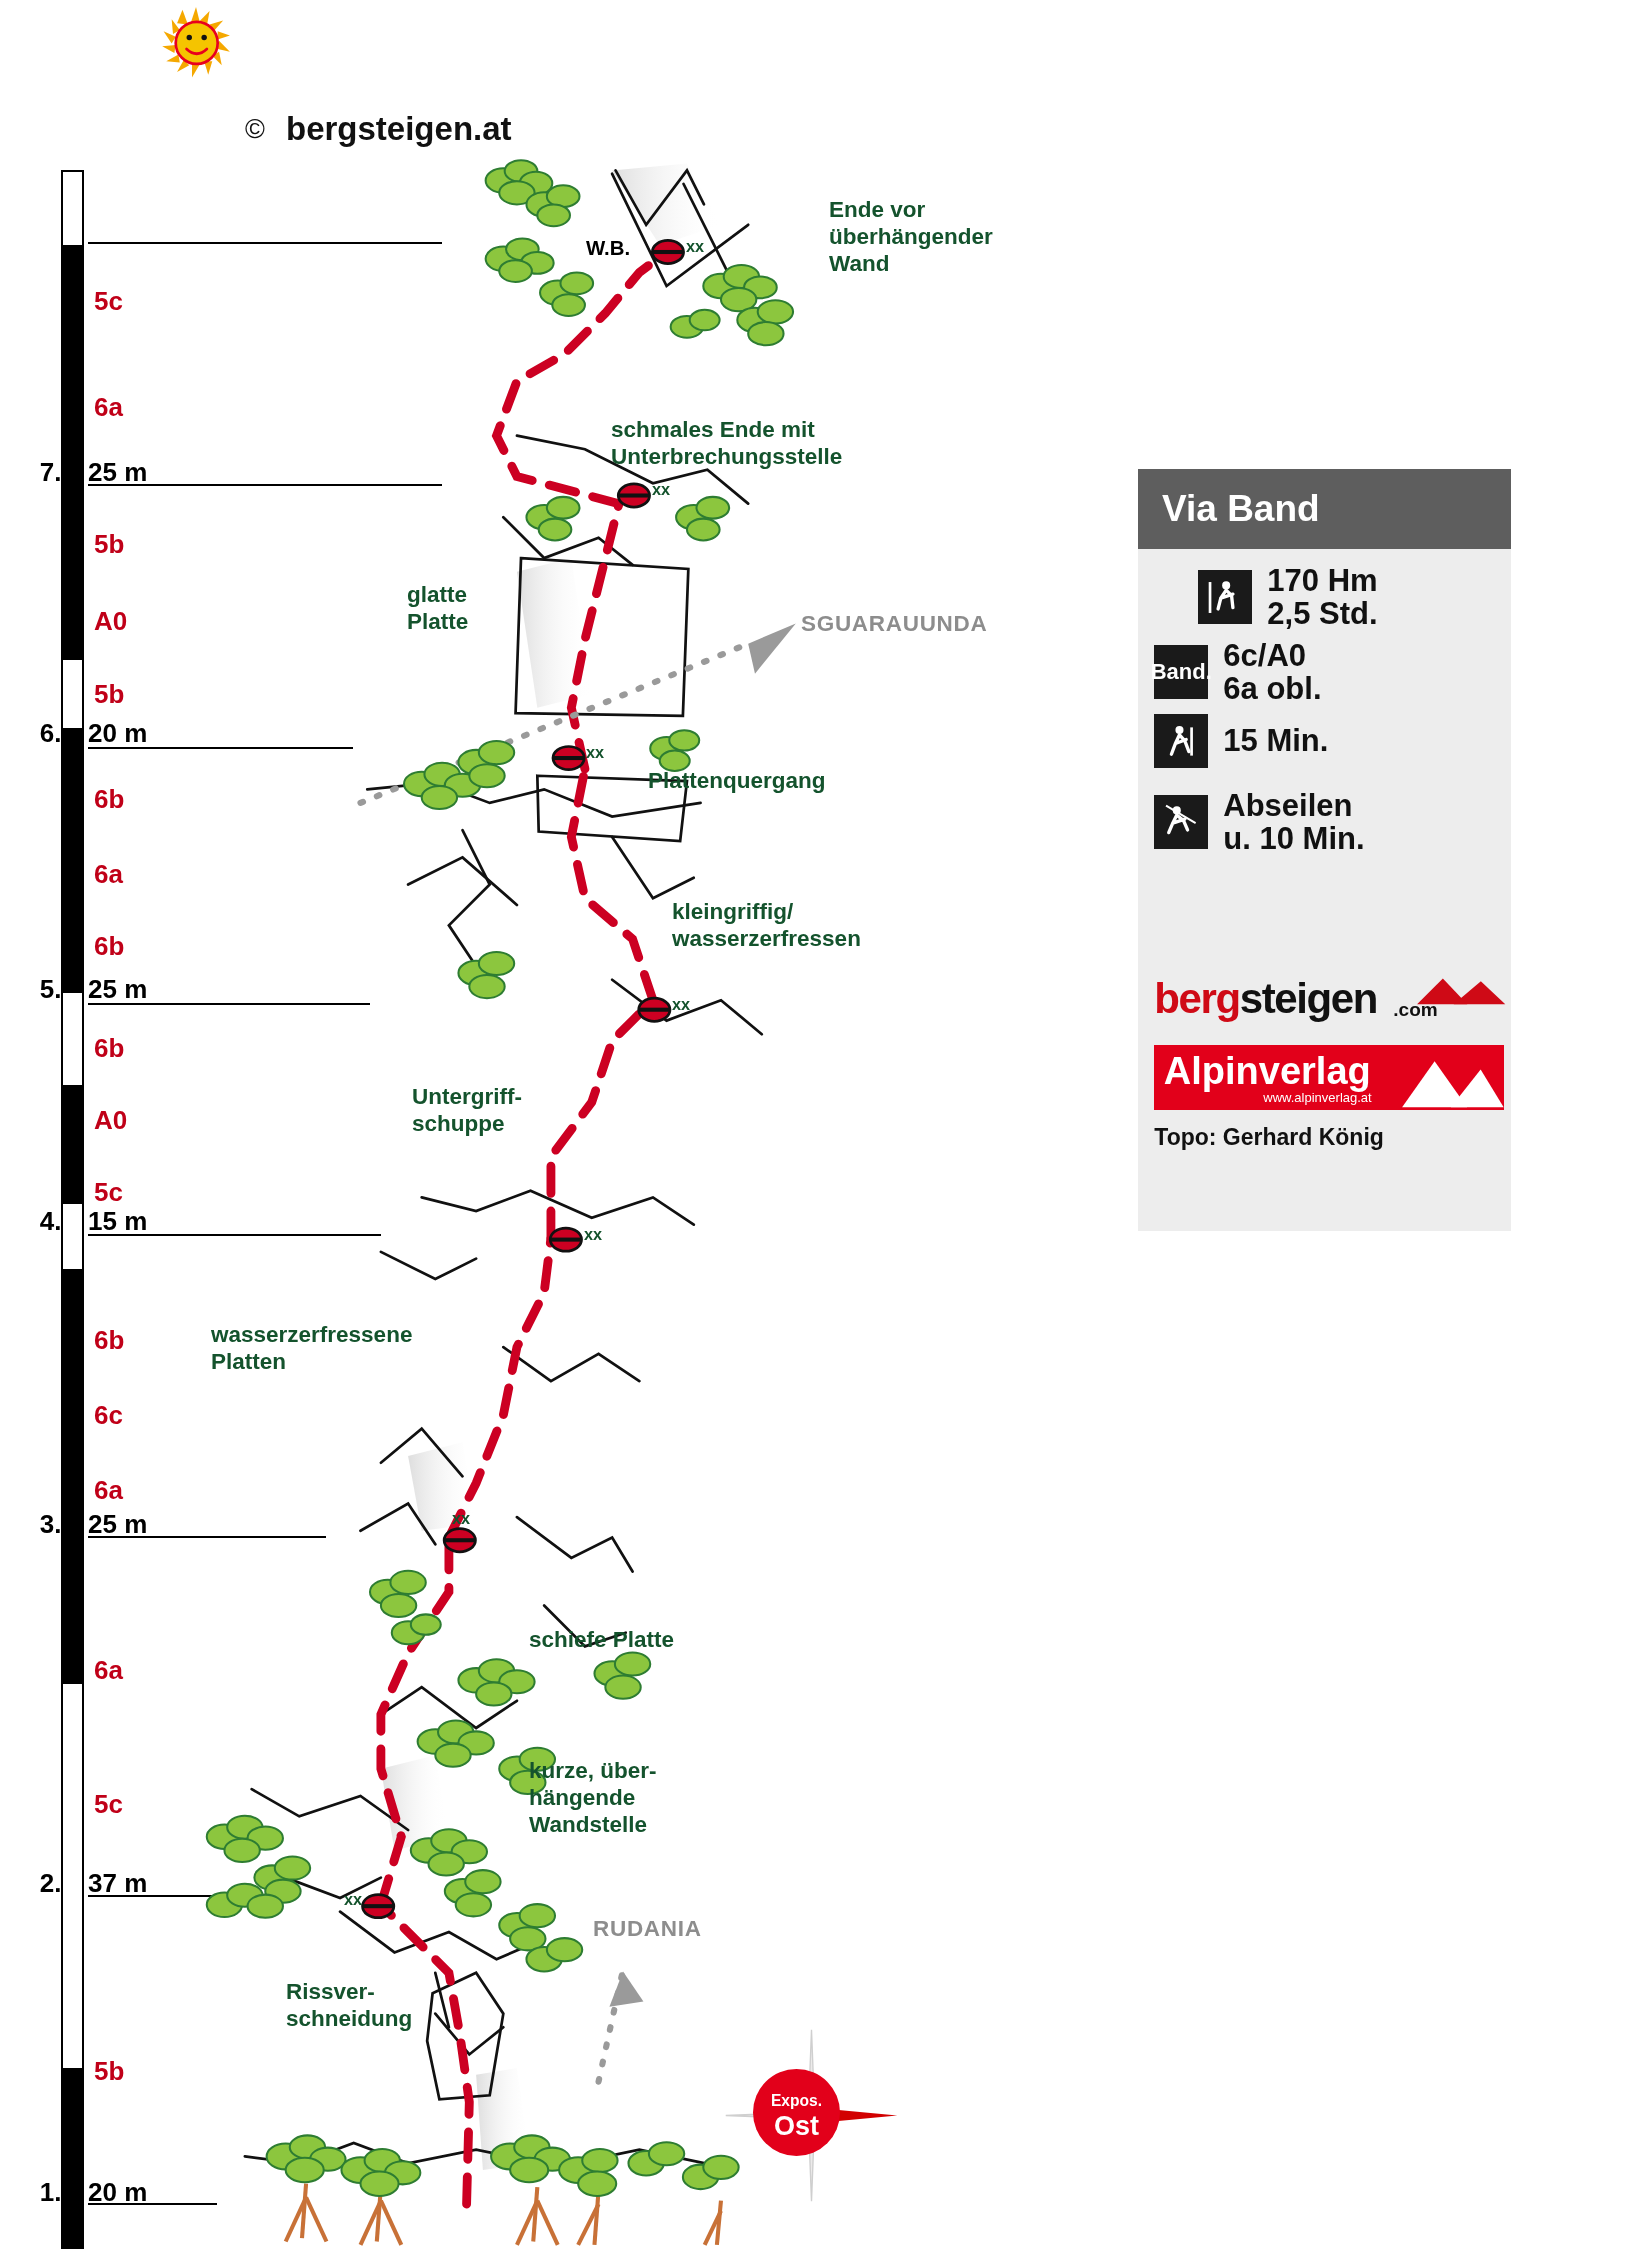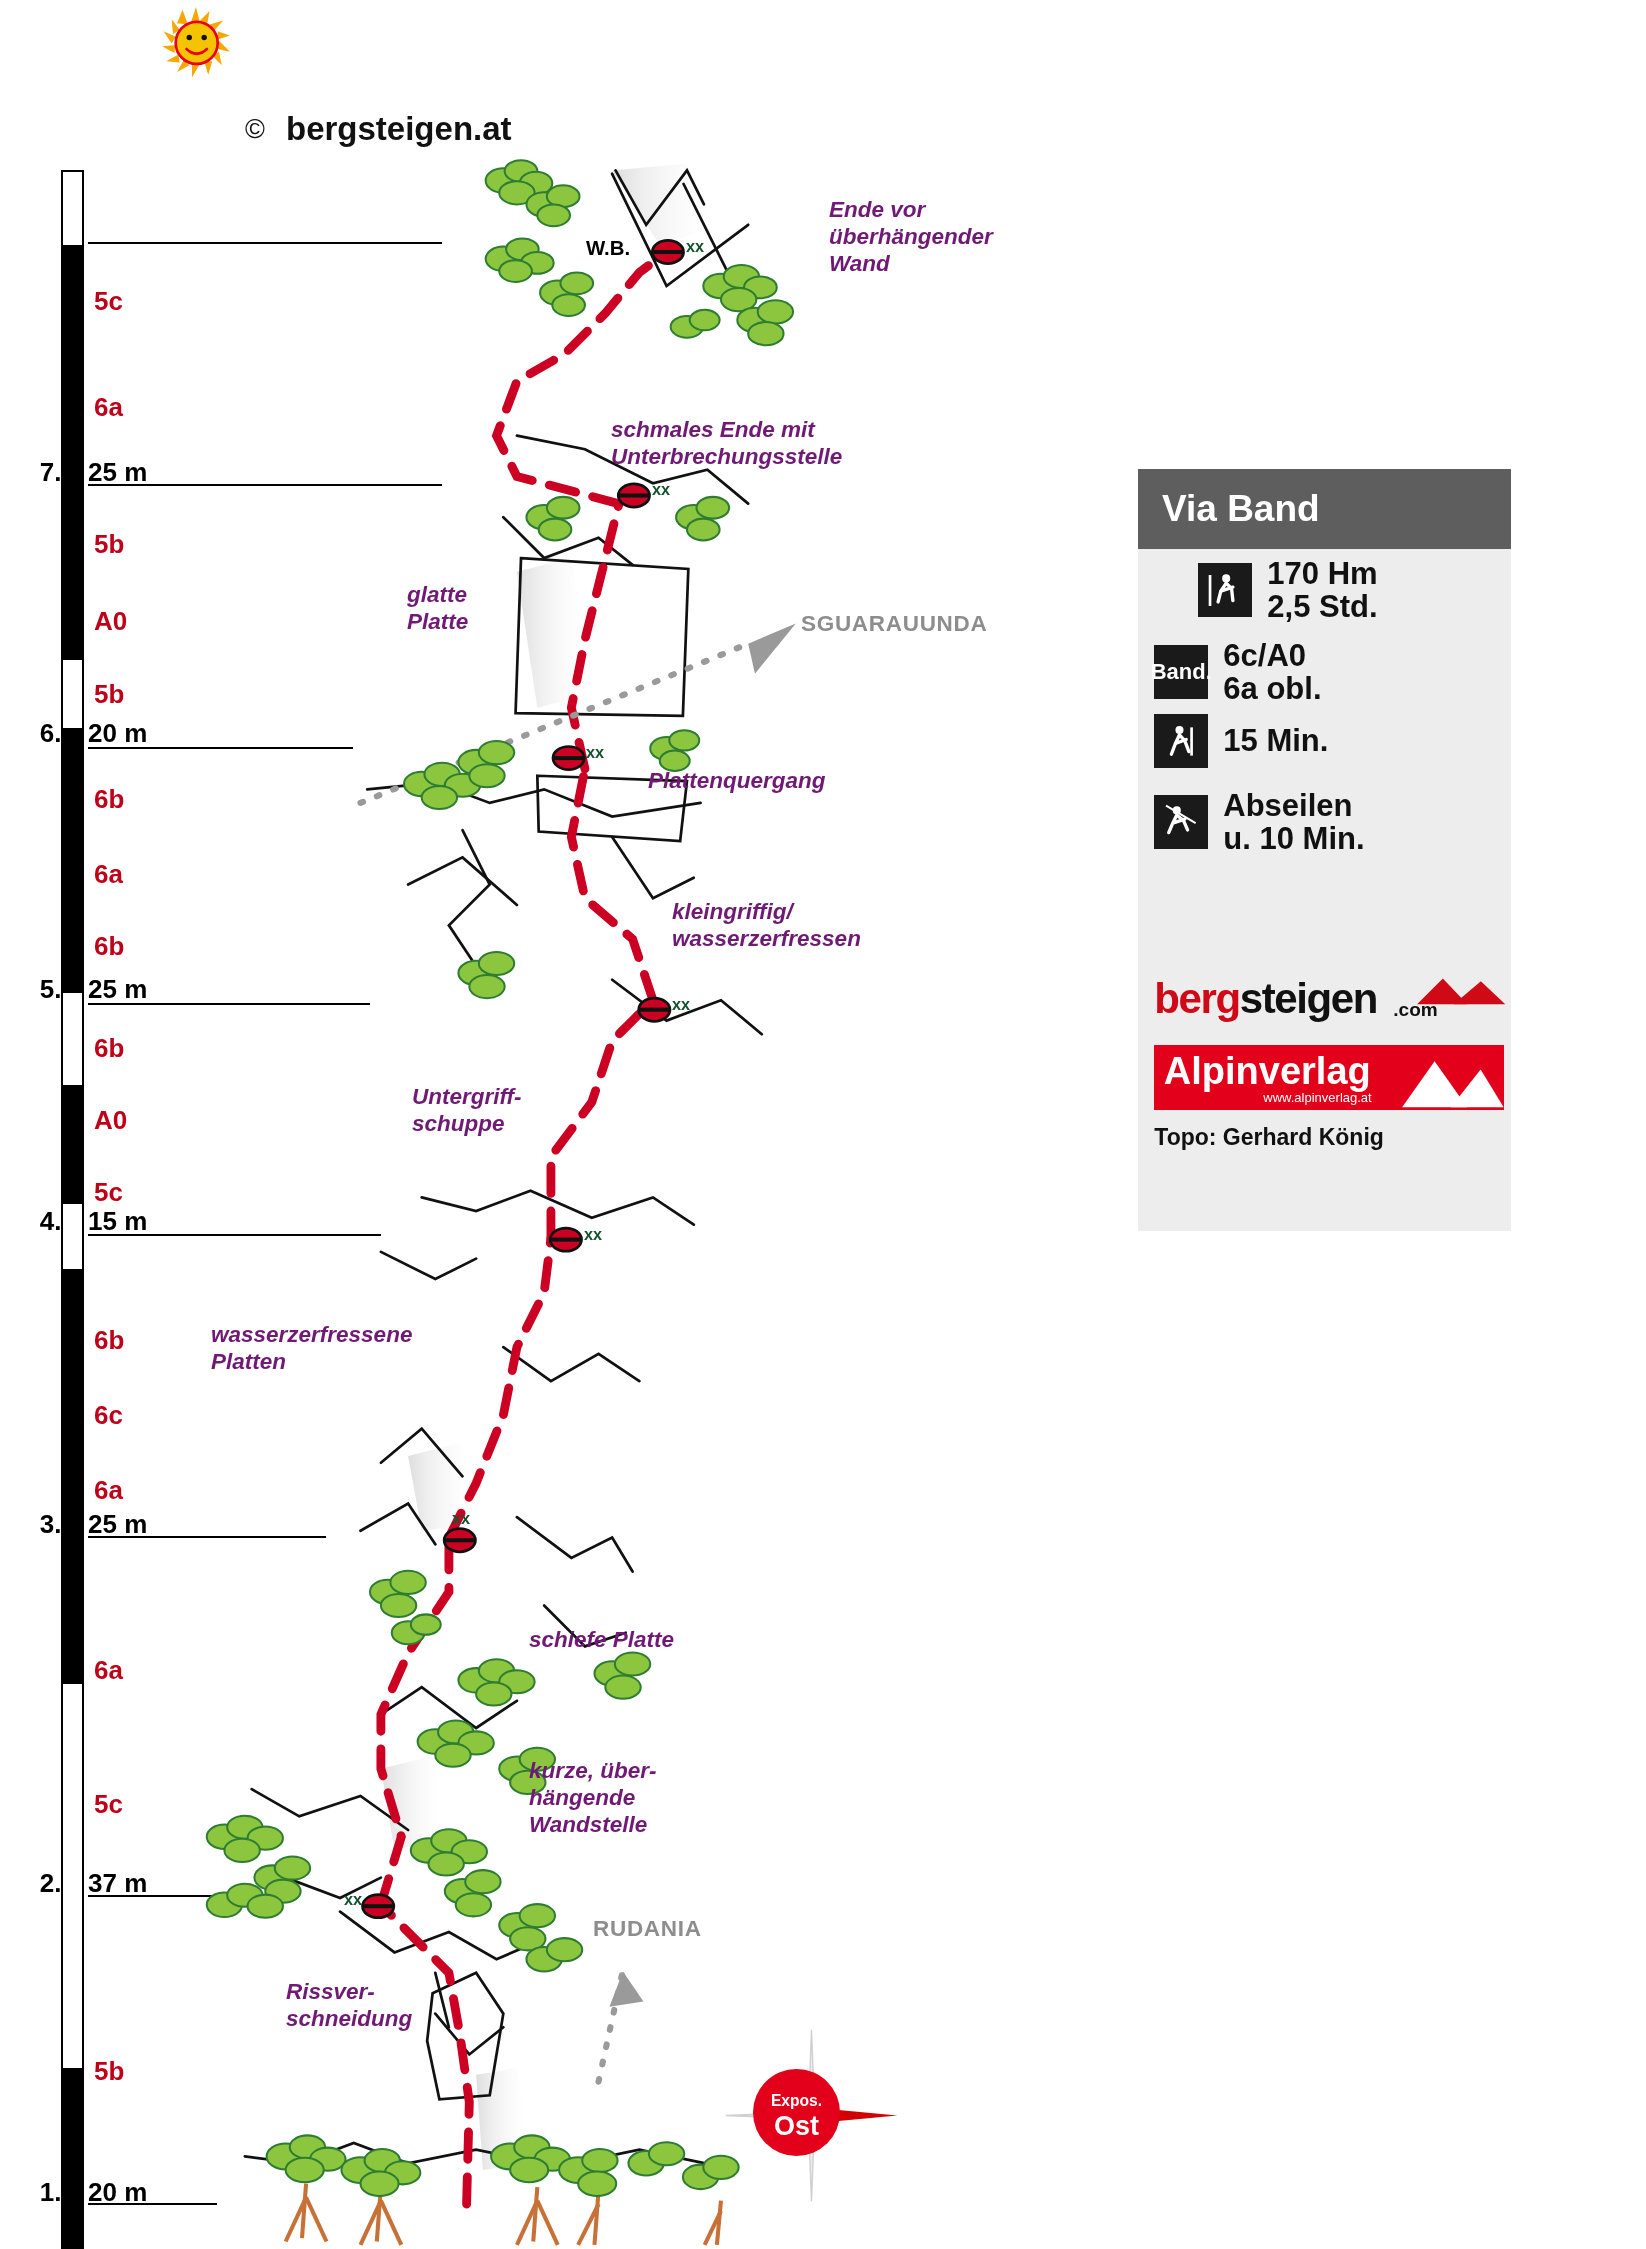--- a/index.html
+++ b/index.html
@@ -44,22 +44,22 @@
   .pitch-len {
     position: absolute; font-size: 26px; font-weight: bold; color: #000; white-space: nowrap;
   }
   .pitch-line { position: absolute; height: 2px; background: #000; }
   .grade {
     position: absolute; font-size: 26px; font-weight: bold; color: #C00018; white-space: nowrap;
   }
 
   
   .tlabel {
-    position: absolute; font-size: 22.5px; font-weight: bold; color: #701a75;
-    line-height: 1.2; white-space: pre-line; font-style: italic;
+    position: absolute; font-size: 22.5px; font-weight: bold; color: #14532d;
+    line-height: 1.2; white-space: pre-line;
   }
   .glabel {
     position: absolute; font-size: 22.5px; font-weight: bold; color: #8d8d8d;
     letter-spacing: 0.7px; white-space: nowrap;
   }
   .xx { position: absolute; font-size: 16.3px; font-weight: bold; color: #14532d; }
   .wb { position: absolute; font-size: 20.4px; font-weight: bold; color: #000; }
 
   
   .infobox {
@@ -527,21 +527,21 @@
   <div class="tlabel" style="left:286px;  top:1978px;">Rissver-
 schneidung</div>
 
   <div class="glabel" style="left:801px; top:611px;">SGUARAUUNDA</div>
   <div class="glabel" style="left:593px;  top:1916px;">RUDANIA</div>
 
   <div class="infobox">
     <div class="infobox-head"></div>
     <div class="infobox-title">Via Band</div>
 
-    <div class="info-row" style="top:88px;padding-left:44px;">
+    <div class="info-row" style="top:95px;padding-left:44px;">
       <div class="info-ico">
         <svg width="39" height="39" viewBox="0 0 58 58">
           <circle cx="30" cy="11" r="6" fill="#fff"></circle>
           <path d="M30,18 L22,30 L18,46 M30,18 L38,26 L40,44 M22,30 L40,24" stroke="#fff" stroke-width="5" fill="none" stroke-linecap="round"></path>
           <path d="M6,6 L6,52" stroke="#fff" stroke-width="4"></path>
         </svg>
       </div>
       <div class="info-txt">170 Hm
 2,5 Std.</div>
     </div>

